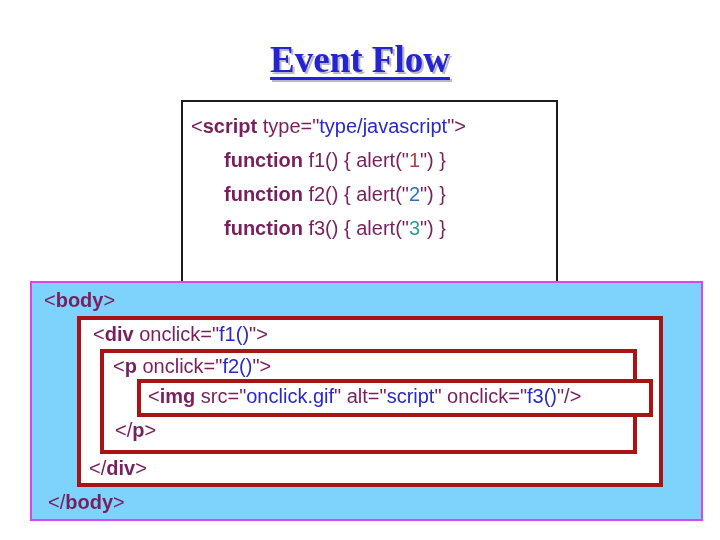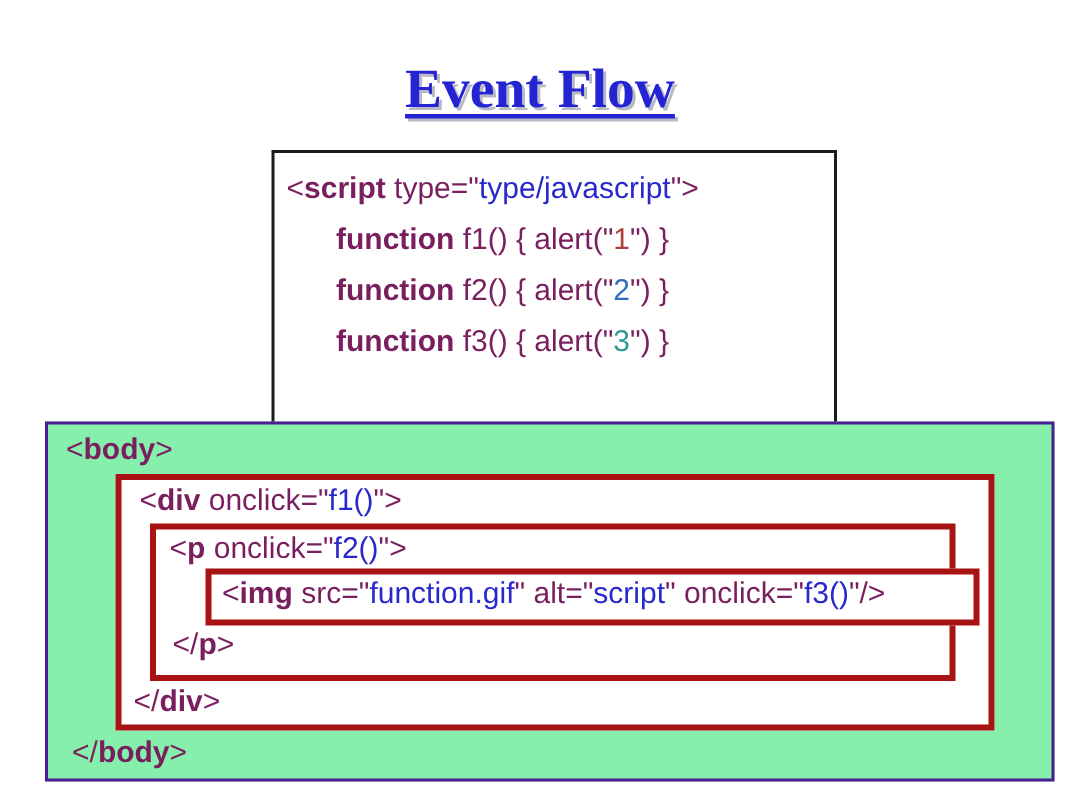--- a/index.html
+++ b/index.html
@@ -30,21 +30,21 @@
   #script-box {
     position:absolute; left:181px; top:100px; width:373px; height:174px;
     border:2px solid #1c1c1c; background:#fff; padding-top:7px;
   }
   #script-box .code-line { line-height:34px; padding-left:8px; }
   #script-box .code-line.indent { padding-left:41px; }
 
   
   #body-box {
     position:absolute; left:30px; top:281px; width:669px; height:236px;
-    border:2px solid #4c1d95; background:#86efac;
+    border:2px solid #d946ef; background:#7dd3fc;
   }
   .bline { position:absolute; line-height:24px; }
   #body-open  { left:12px; top:5px; }
   #body-close { left:4px;  top:207px;margin-left:12px; }
   #div-box {
     position:absolute; left:45px; top:33px; width:578px; height:163px;
     border:4px solid var(--nest-border); background:#fff;
   }
   #div-open  { left:12px; top:2px; }
   #div-close { left:8px;  top:136px; }
@@ -77,21 +77,21 @@
   <div id="body-box">
     <div class="bline" id="body-open"><span class="tok-m">&lt;</span><span class="tok-k">body</span><span class="tok-m">&gt;</span></div>
 
     <div id="div-box">
       <div class="bline" id="div-open"><span class="tok-m">&lt;</span><span class="tok-k">div</span><span class="tok-m"> onclick="</span><span class="tok-v">f1()</span><span class="tok-m">"&gt;</span></div>
 
       <div id="p-box">
         <div class="bline" id="p-open"><span class="tok-m">&lt;</span><span class="tok-k">p</span><span class="tok-m"> onclick="</span><span class="tok-v">f2()</span><span class="tok-m">"&gt;</span></div>
 
         <div id="img-box">
-          <div class="bline" id="img-open"><span class="tok-m">&lt;</span><span class="tok-k">img</span><span class="tok-m"> src="</span><span class="tok-v">function.gif</span><span class="tok-m">" alt="</span><span class="tok-v">script</span><span class="tok-m">" onclick="</span><span class="tok-v">f3()</span><span class="tok-m">"/&gt;</span></div>
+          <div class="bline" id="img-open"><span class="tok-m">&lt;</span><span class="tok-k">img</span><span class="tok-m"> src="</span><span class="tok-v">onclick.gif</span><span class="tok-m">" alt="</span><span class="tok-v">script</span><span class="tok-m">" onclick="</span><span class="tok-v">f3()</span><span class="tok-m">"/&gt;</span></div>
         </div>
 
         <div class="bline" id="p-close"><span class="tok-m">&lt;/</span><span class="tok-k">p</span><span class="tok-m">&gt;</span></div>
       </div>
 
       <div class="bline" id="div-close"><span class="tok-m">&lt;/</span><span class="tok-k">div</span><span class="tok-m">&gt;</span></div>
     </div>
 
     <div class="bline" id="body-close"><span class="tok-m">&lt;/</span><span class="tok-k">body</span><span class="tok-m">&gt;</span></div>
   </div>

